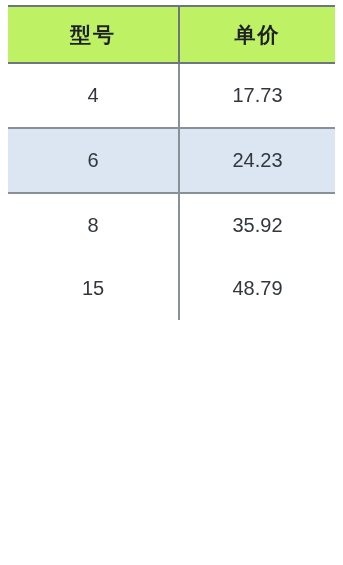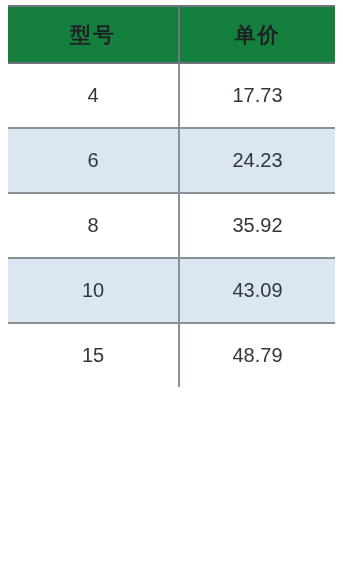--- a/index.html
+++ b/index.html
@@ -27,21 +27,21 @@
     width: 327px;
     border-collapse: collapse;
     table-layout: fixed;
   }
 
   table.price-table col.col-model { width: 171px; }
   table.price-table col.col-price { width: 156px; }
 
   
   thead tr.header-row {
-    background: #15803d;
+    background: #bef264;
   }
   thead th {
     height: 55px;
     padding: 0;
     margin: 0;
     font-size: 21px;
     font-weight: bold;
     letter-spacing: 2px;
     color: #1d2125;
     text-align: center;
@@ -102,23 +102,19 @@
           <td class="cell-price">17.73</td>
         </tr>
         <tr class="row-striped">
           <td class="cell-model">6</td>
           <td class="cell-price">24.23</td>
         </tr>
         <tr>
           <td class="cell-model">8</td>
           <td class="cell-price">35.92</td>
         </tr>
-        <tr class="row-striped">
-          <td class="cell-model">10</td>
-          <td class="cell-price">43.09</td>
-        </tr>
         <tr>
           <td class="cell-model">15</td>
           <td class="cell-price">48.79</td>
         </tr>
       </tbody>
   </table>
 </div>
 
 </body></html>

